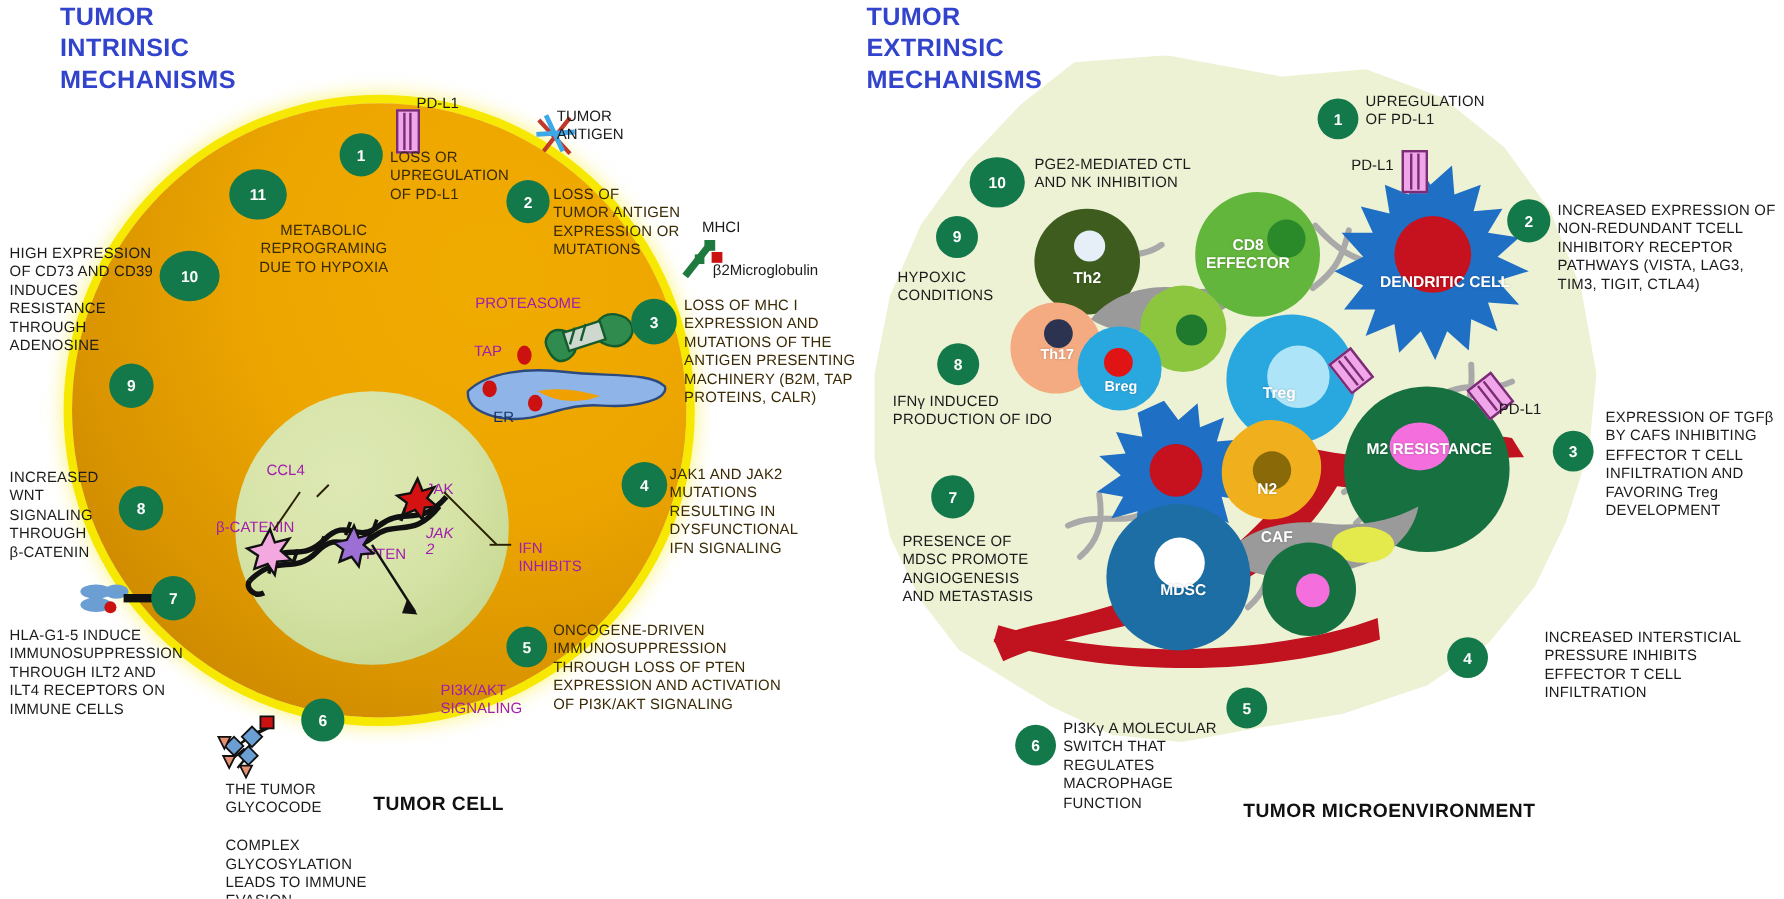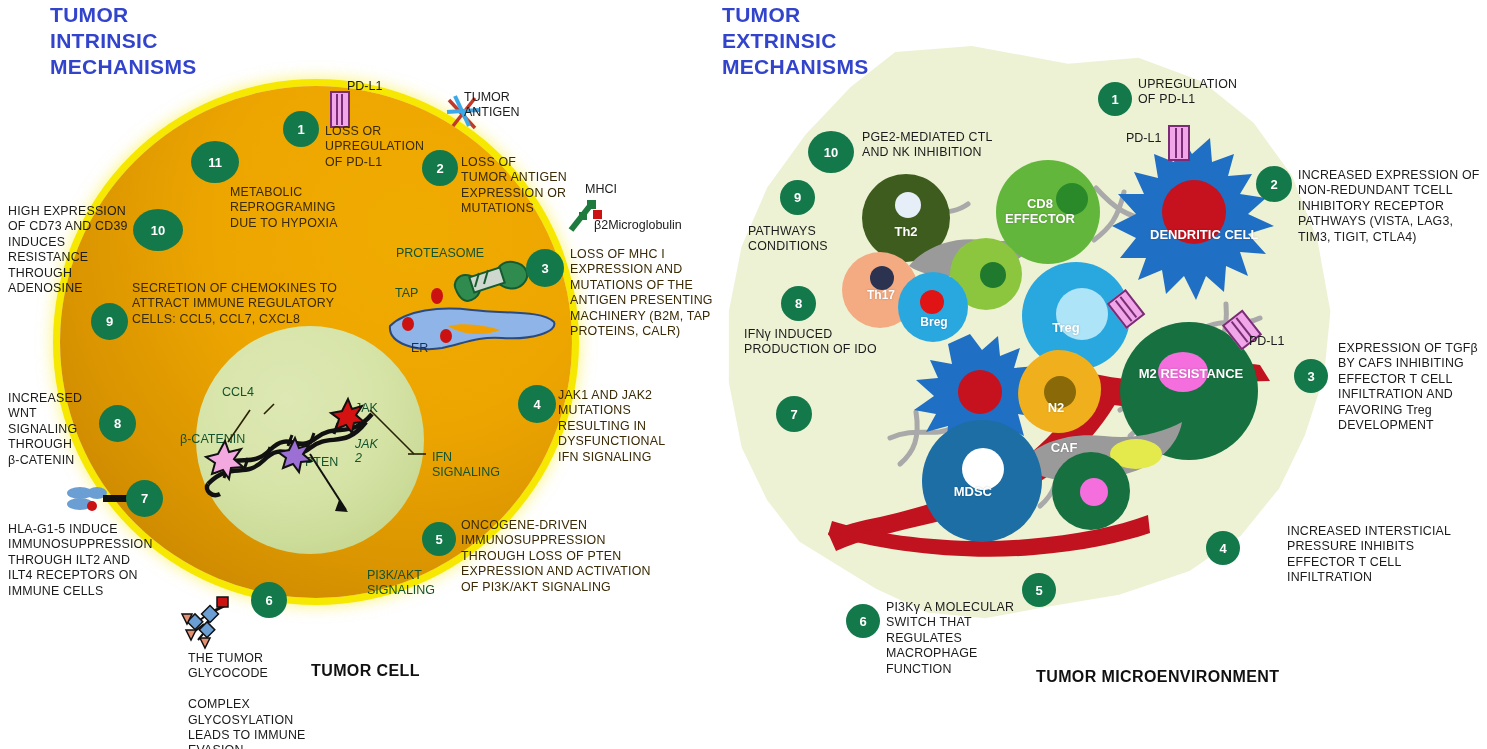--- a/index.html
+++ b/index.html
@@ -12,21 +12,21 @@
                line-height:26px;letter-spacing:.3px;white-space:pre-line;}
   #title-left{left:50px;top:2px;}
   #title-right{left:722px;top:2px;}
 
   
   .note{position:absolute;color:#1b1b1b;font-size:12.4px;line-height:15.4px;
         white-space:pre-line;letter-spacing:.2px;}
   .note.onCell{color:#3a2a05;}
   .caption{position:absolute;font-weight:bold;font-size:16px;color:#111;letter-spacing:.4px;}
   .lbl{position:absolute;font-size:12.5px;color:#1b1b1b;white-space:pre-line;line-height:15px;}
-  .lbl.dark{color:#14532d;}
+  .lbl.dark{color:#a21caf;}
   .celltxt{position:absolute;color:#ffffff;font-weight:bold;font-size:13px;
            text-align:center;white-space:pre-line;line-height:15px;
            text-shadow:0 0 2px rgba(0,0,0,.25);pointer-events:none;}
   .celltxt.sm{font-size:12px;}
 
   
   .badge{position:absolute;border-radius:50%;background:#13794a;color:#fff;
          display:flex;align-items:center;justify-content:center;
          font-size:13px;font-weight:bold;}
   .badge.oval{border-radius:50%;}
@@ -117,21 +117,21 @@
 
   
   <div class="lbl dark" style="left:222px;top:385px;">CCL4</div>
   <div class="lbl dark" style="left:180px;top:432px;">β-CATENIN</div>
   <div class="lbl dark" style="left:355px;top:401px;line-height:14px;">JAK
 1</div>
   <div class="lbl dark" style="left:355px;top:437px;line-height:14px;font-style:italic;">JAK
 2</div>
   <div class="lbl dark" style="left:305px;top:455px;">PTEN</div>
   <div class="lbl dark" style="left:432px;top:450px;">IFN
-SIGNALING</div>
+INHIBITS</div>
   <div class="lbl dark" style="left:367px;top:524px;margin-top:44px;">PI3K/AKT
 SIGNALING</div>
 
   <svg style="left:198px;top:398px;width:210px;height:110px;" viewBox="0 0 210 110">
     <path d="M10 86 C34 62 46 82 66 62 C86 42 92 66 112 50 C132 34 146 52 168 24" stroke="#111" stroke-width="4.5" fill="none"></path>
     <path d="M16 74 C40 52 52 72 72 52 C92 32 98 56 118 40 C138 24 152 42 174 16" stroke="#111" stroke-width="4.5" fill="none"></path>
     <path d="M26 80 L30 68 M46 72 L50 60 M68 60 L72 49 M90 48 L94 37 M112 46 L116 35 M136 36 L140 25" stroke="#111" stroke-width="3"></path>
     <path d="M10 86 C6 92 14 100 22 96" stroke="#111" stroke-width="4.5" fill="none"></path>
   </svg>
   
@@ -223,30 +223,27 @@
   <div class="note" style="left:8px;top:522px;">HLA-G1-5 INDUCE
 IMMUNOSUPPRESSION
 THROUGH  ILT2 AND
 ILT4 RECEPTORS  ON
 IMMUNE  CELLS</div>
   <div class="note" style="left:8px;top:391px;">INCREASED
 WNT
 SIGNALING
 THROUGH
 β-CATENIN</div>
-  <div class="note onCell" style="left:132px;top:281px;">SECRETION  OF CHEMOKINES  TO
-ATTRACT IMMUNE  REGULATORY
-CELLS: CCL5, CCL7, CXCL8</div>
   <div class="note" style="left:8px;top:204px;">HIGH EXPRESSION
 OF CD73 AND CD39
 INDUCES
 RESISTANCE
 THROUGH
 ADENOSINE</div>
-  <div class="note onCell" style="left:230px;top:185px;">METABOLIC
+  <div class="note onCell" style="left:216px;top:185px;text-align:center;">METABOLIC
 REPROGRAMING
 DUE TO HYPOXIA</div>
 
   <div class="caption" style="left:311px;top:662px;">TUMOR CELL</div>
 
   
   <div class="panel-title" id="title-right">TUMOR
 EXTRINSIC
 MECHANISMS</div>
   <div id="tme-blob"></div>
@@ -374,21 +371,21 @@
   <svg style="left:1018px;top:420px;width:170px;height:80px;" viewBox="0 0 170 80">
     <path d="M2 44 C18 22 52 12 86 16 C118 20 146 12 164 2 C160 26 138 46 108 54
              C76 62 30 68 2 44 Z" fill="#9a9a9a"></path>
     <ellipse cx="118" cy="34" rx="26" ry="15" fill="#e4ea4c"></ellipse>
   </svg>
   <div class="celltxt" style="left:1032px;top:440px;width:64px;">CAF</div>
 
   
   <div class="circleCell" style="left:922px;top:420px;width:120px;height:122px;background:#1c6ea4;"></div>
   <div class="nuc" style="left:962px;top:448px;width:42px;height:42px;background:#ffffff;"></div>
-  <div class="celltxt" style="left:892px;top:484px;width:100px;text-align:right;">MDSC</div>
+  <div class="celltxt" style="left:936px;top:484px;width:100px;">MDSC</div>
 
   
   <div class="circleCell" style="left:1052px;top:452px;width:78px;height:78px;background:#17703f;"></div>
   <div class="nuc" style="left:1080px;top:478px;width:28px;height:28px;background:#f46edd;"></div>
 
   
   <div class="badge" style="left:1098px;top:82px;width:34px;height:34px;">1</div>
   <div class="badge" style="left:1256px;top:166px;width:36px;height:36px;">2</div>
   <div class="badge" style="left:1294px;top:359px;width:34px;height:34px;">3</div>
   <div class="badge" style="left:1206px;top:531px;width:34px;height:34px;">4</div>
@@ -415,22 +412,26 @@
 DEVELOPMENT</div>
   <div class="note" style="left:1246px;top:524px;margin-left:41px;">INCREASED  INTERSTICIAL
 PRESSURE  INHIBITS
 EFFECTOR  T CELL
 INFILTRATION</div>
   <div class="note" style="left:886px;top:600px;">PI3Kγ  A MOLECULAR
 SWITCH  THAT
 REGULATES
 MACROPHAGE
 FUNCTION</div>
+  <div class="note" style="left:752px;top:444px;">PRESENCE  OF
+MDSC PROMOTE
+ANGIOGENESIS
+AND METASTASIS</div>
   <div class="note" style="left:744px;top:327px;">IFNγ INDUCED
 PRODUCTION  OF IDO</div>
-  <div class="note" style="left:748px;top:224px;">PATHWAYS
+  <div class="note" style="left:748px;top:224px;">HYPOXIC
 CONDITIONS</div>
   <div class="note" style="left:862px;top:130px;">PGE2-MEDIATED  CTL
 AND NK INHIBITION</div>
 
   <div class="caption" style="left:1036px;top:668px;">TUMOR MICROENVIRONMENT</div>
 
 </div>
 
 </body></html>

